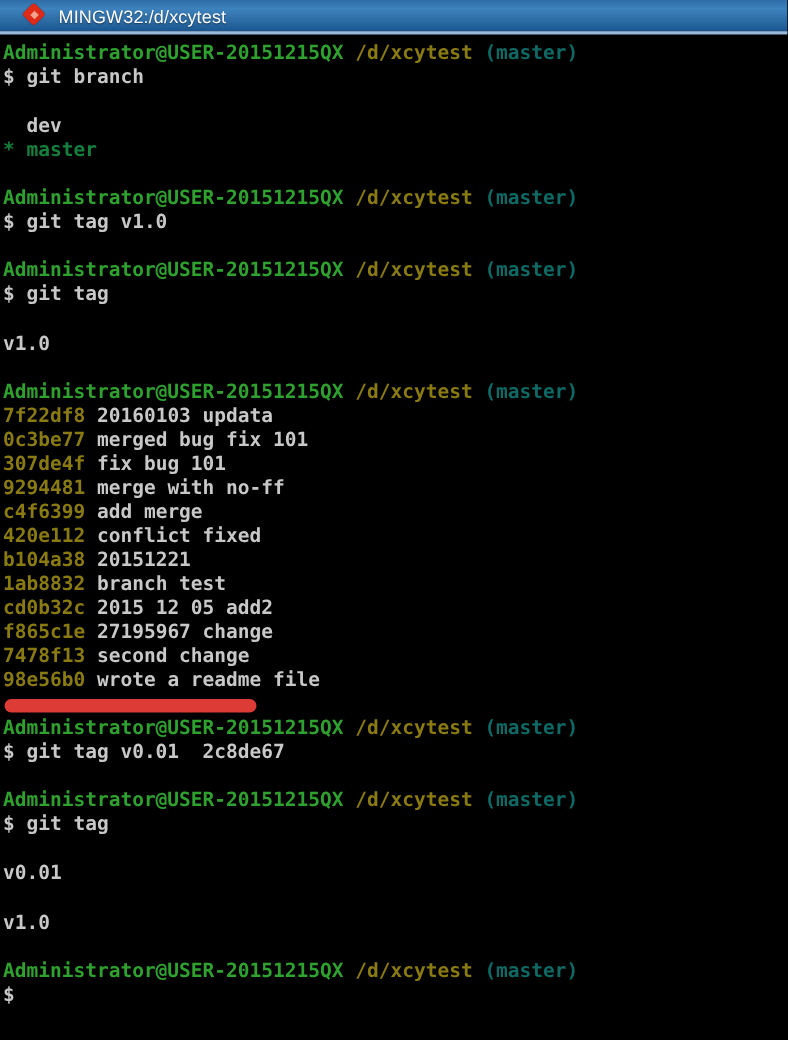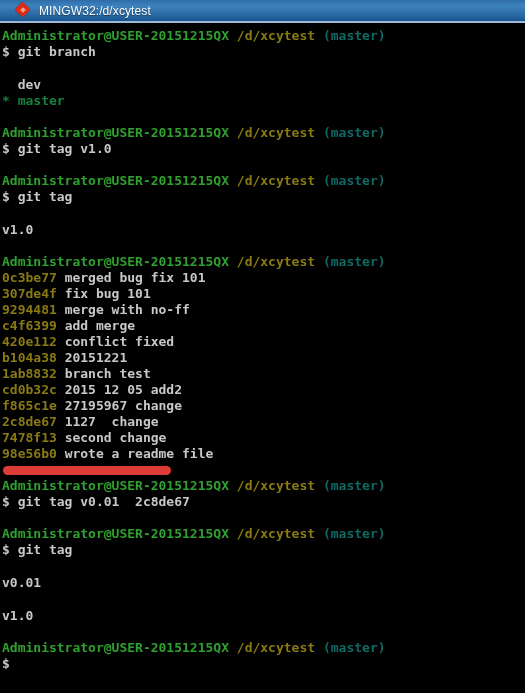--- a/index.html
+++ b/index.html
@@ -152,30 +152,30 @@
         <div class="line c-star">* master</div>
         <div class="blank"></div>
         <div class="line"><span class="c-user">Administrator@USER-20151215QX</span> <span class="c-path">/d/xcytest</span> <span class="c-branch">(master)</span></div>
         <div class="line"><span class="c-cmd">$ </span><span class="c-cmd">git tag v1.0</span></div>
         <div class="blank"></div>
         <div class="line"><span class="c-user">Administrator@USER-20151215QX</span> <span class="c-path">/d/xcytest</span> <span class="c-branch">(master)</span></div>
         <div class="line"><span class="c-cmd">$ </span><span class="c-cmd">git tag</span></div>
         <div class="line c-out">v1.0</div>
         <div class="blank"></div>
         <div class="line"><span class="c-user">Administrator@USER-20151215QX</span> <span class="c-path">/d/xcytest</span> <span class="c-branch">(master)</span></div>
+        <div class="line"><span class="c-hash">7f22df8</span> <span class="c-out">20160103 updata</span></div>
         <div class="line"><span class="c-hash">0c3be77</span> <span class="c-out">merged bug fix 101</span></div>
         <div class="line"><span class="c-hash">307de4f</span> <span class="c-out">fix bug 101</span></div>
         <div class="line"><span class="c-hash">9294481</span> <span class="c-out">merge with no-ff</span></div>
         <div class="line"><span class="c-hash">c4f6399</span> <span class="c-out">add merge</span></div>
         <div class="line"><span class="c-hash">420e112</span> <span class="c-out">conflict fixed</span></div>
         <div class="line"><span class="c-hash">b104a38</span> <span class="c-out">20151221</span></div>
         <div class="line"><span class="c-hash">1ab8832</span> <span class="c-out">branch test</span></div>
         <div class="line"><span class="c-hash">cd0b32c</span> <span class="c-out">2015 12 05 add2</span></div>
         <div class="line"><span class="c-hash">f865c1e</span> <span class="c-out">27195967 change</span></div>
-        <div class="line"><span class="c-hash">2c8de67</span> <span class="c-out">1127  change</span></div>
         <div class="line"><span class="c-hash">7478f13</span> <span class="c-out">second change</span></div>
         <div class="line"><span class="c-hash">98e56b0</span> <span class="c-out">wrote a readme file</span></div>
         <div class="blank"></div>
         <div class="line"><span class="c-user">Administrator@USER-20151215QX</span> <span class="c-path">/d/xcytest</span> <span class="c-branch">(master)</span></div>
         <div class="line"><span class="c-cmd">$ </span><span class="c-cmd">git tag v0.01  2c8de67</span></div>
         <div class="blank"></div>
         <div class="line"><span class="c-user">Administrator@USER-20151215QX</span> <span class="c-path">/d/xcytest</span> <span class="c-branch">(master)</span></div>
         <div class="line"><span class="c-cmd">$ </span><span class="c-cmd">git tag</span></div>
         <div class="line c-out">v0.01</div>
         <div class="line c-out">v1.0</div>

